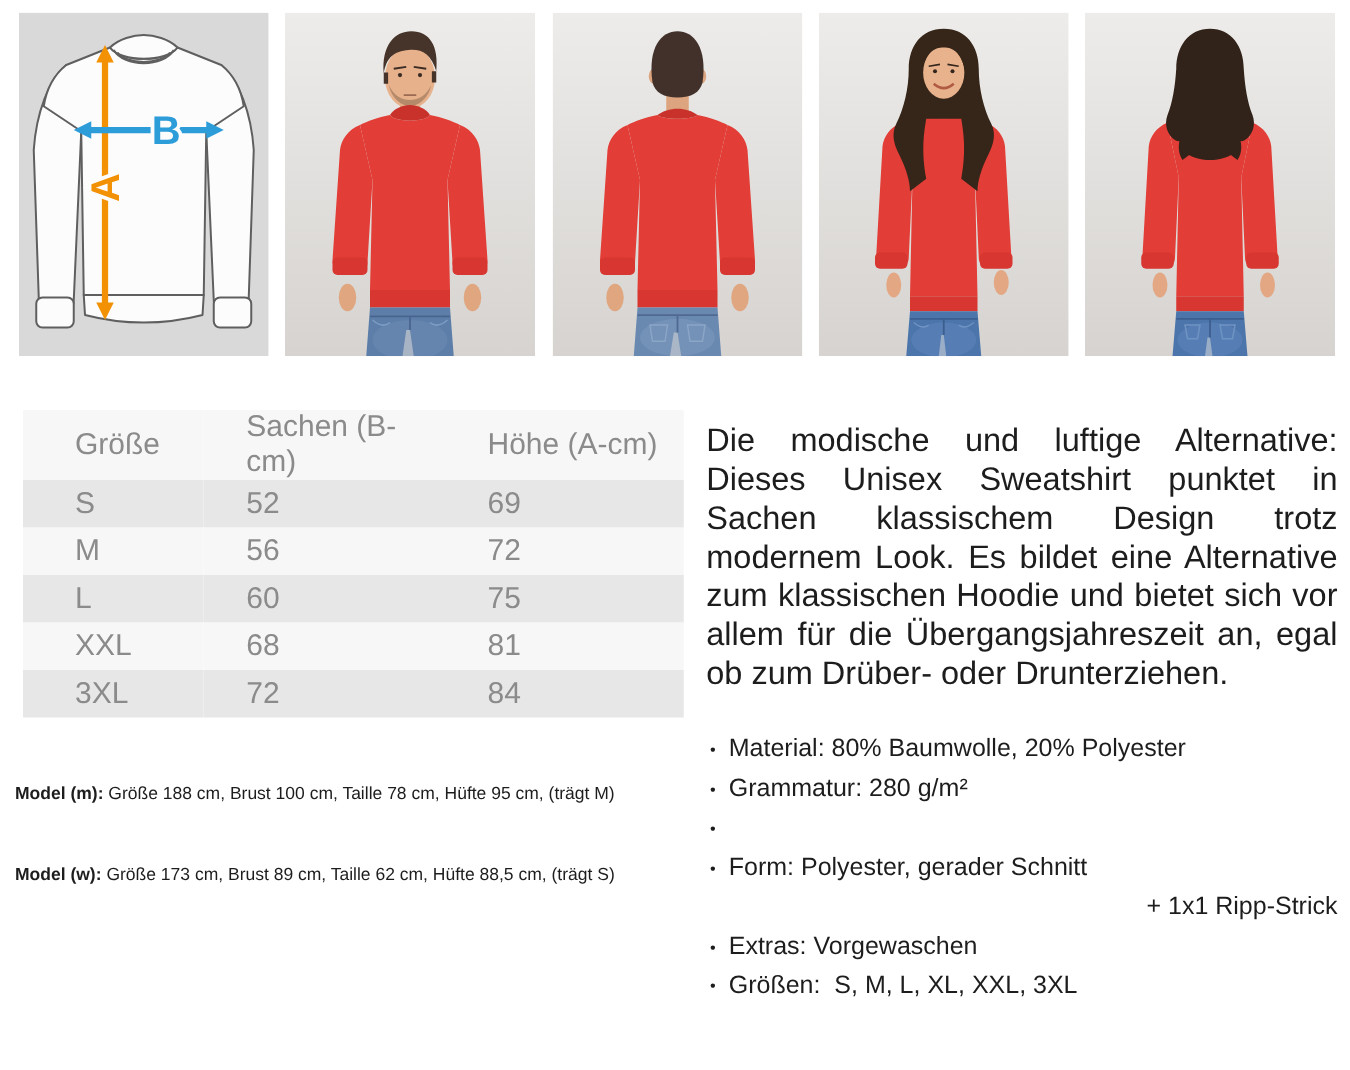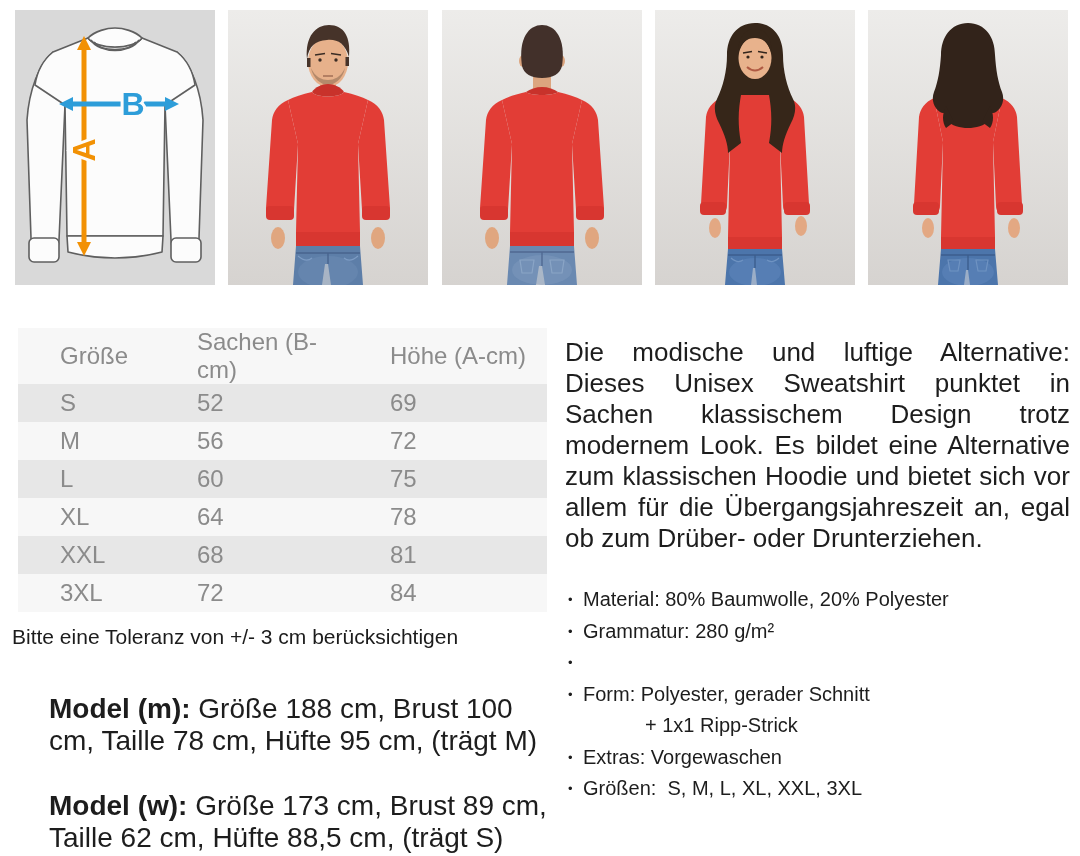--- a/index.html
+++ b/index.html
@@ -24,31 +24,31 @@
     font-weight:normal; text-align:left; font-size:24px; color:#8b8b8b;
     padding-left:34px; overflow:hidden;
   }
   table.size-table th:first-child, table.size-table td:first-child { padding-left:42px; }
   table.size-table thead tr { height:40px; background:#f7f7f7; }
   table.size-table tbody tr { height:38px; }
   table.size-table tbody tr:nth-child(odd)  { background:#e7e7e7; }
   table.size-table tbody tr:nth-child(even) { background:#f7f7f7; }
 
   .tolerance { margin-top:13px; font-size:21px; color:#1c1c1c; }
-  .model-block { margin-top:44px; font-size:28px; line-height:32px;margin-left:37px; }
+  .model-block { margin-top:44px; font-size:14px; line-height:32px; }
   .model-block.second { margin-top:33px; }
   .model-block b { font-weight:bold; }
 
   
   .right-col { position:absolute; left:565px; top:337px; width:505px; }
   .description { font-size:26px; line-height:31px; text-align:justify; color:#1d1d1d; }
   .features { margin-top:30px; }
   .feature { display:flex; align-items:flex-start; font-size:20px; line-height:31.5px; color:#1d1d1d; }
   .feature .dot { flex:0 0 18px; width:18px; font-size:13px; line-height:31.5px; padding-left:3px; }
-  .feature.cont { padding-left:80px; }
+  .feature.cont { padding-left:80px;justify-content:flex-end; }
   .feature .txt { white-space:pre-wrap; }
 </style>
 </head>
 <body>
 
 <div class="gallery">
 
   <div class="panel">
     <svg viewBox="0 0 200 275">
       <rect width="200" height="275" fill="#d9d9d9"></rect>
@@ -255,38 +255,32 @@
         <td>M</td>
         <td>56</td>
         <td>72</td>
       </tr>
       <tr>
         <td>L</td>
         <td>60</td>
         <td>75</td>
       </tr>
       <tr>
-        <td>XL</td>
-        <td>64</td>
-        <td>78</td>
-      </tr>
-      <tr>
         <td>XXL</td>
         <td>68</td>
         <td>81</td>
       </tr>
       <tr>
         <td>3XL</td>
         <td>72</td>
         <td>84</td>
       </tr>
     </tbody>
   </table>
 
-  <p class="tolerance">Bitte eine Toleranz von +/- 3 cm berücksichtigen</p>
 
   <p class="model-block"><b>Model (m):</b> <span>Größe 188 cm, Brust 100 cm, Taille 78 cm, Hüfte 95 cm, (trägt M)</span></p>
 
   <p class="model-block second"><b>Model (w):</b> <span>Größe 173 cm, Brust 89 cm, Taille 62 cm, Hüfte 88,5 cm, (trägt S)</span></p>
 </div>
 
 <div class="right-col">
   <p class="description">Die modische und luftige Alternative: Dieses Unisex Sweatshirt punktet in Sachen klassischem Design trotz modernem Look. Es bildet eine Alternative zum klassischen Hoodie und bietet sich vor allem für die Übergangsjahreszeit an, egal ob zum Drüber- oder Drunterziehen.</p>
 
   <div class="features">

